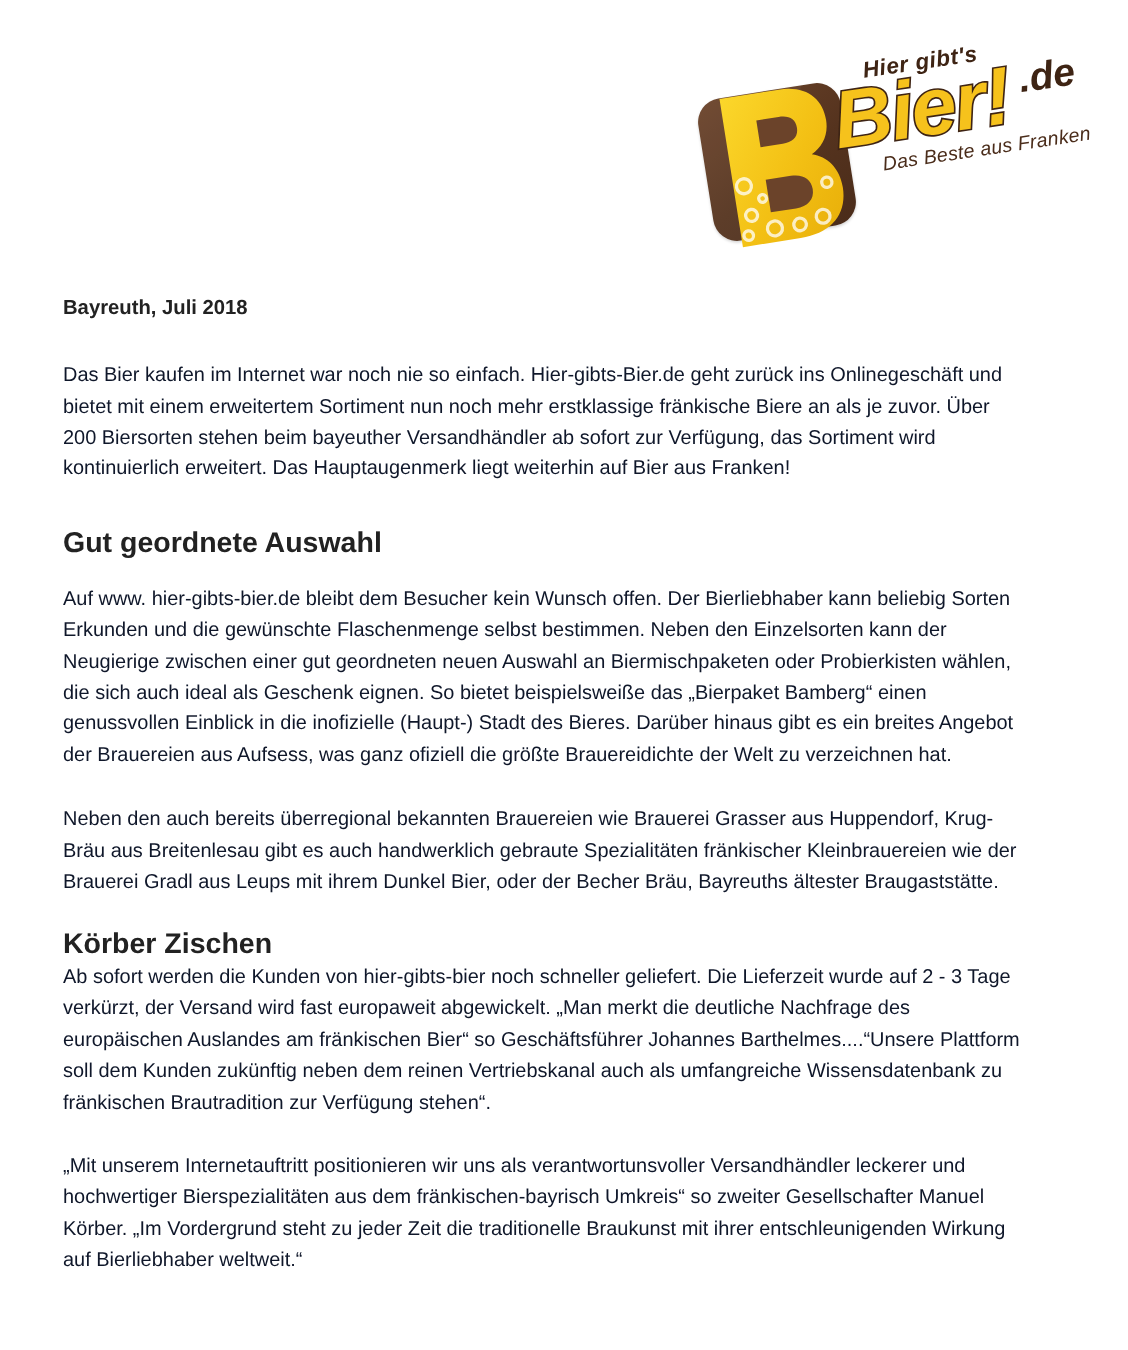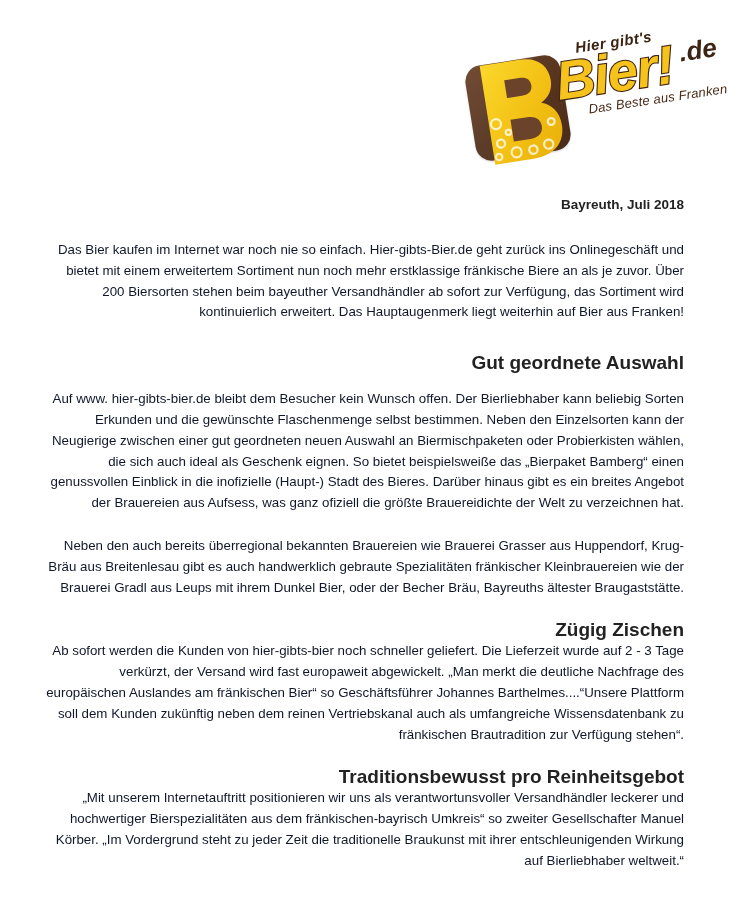--- a/index.html
+++ b/index.html
@@ -118,21 +118,20 @@
     letter-spacing: 0.2px;
     white-space: nowrap;
   }
 
   
   .doc {
     position: absolute;
     left: 42px;
     top: 196px;
     width: 642px;
-    text-align: right;
   }
 
   .dateline {
     font-size: 13.5px;
     font-weight: bold;
     line-height: 18px;
     margin: 0 0 26px 0;
     color: #222222;
   }
 
@@ -202,20 +201,19 @@
     <p class="dateline">Bayreuth, Juli 2018</p>
 
     <p class="para">Das Bier kaufen im Internet war noch nie so einfach. Hier-gibts-Bier.de geht zurück ins Onlinegeschäft und bietet mit einem erweitertem Sortiment nun noch mehr erstklassige fränkische Biere an als je zuvor. Über 200 Biersorten stehen beim bayeuther Versandhändler ab sofort zur Verfügung, das Sortiment wird kontinuierlich erweitert. Das Hauptaugenmerk liegt weiterhin auf Bier aus Franken!</p>
 
     <div class="gap-small"></div>
 
     <h2 class="section">Gut geordnete Auswahl</h2>
     <p class="para">Auf www. hier-gibts-bier.de bleibt dem Besucher kein Wunsch offen. Der Bierliebhaber kann beliebig Sorten Erkunden und die gewünschte Flaschenmenge selbst bestimmen. Neben den Einzelsorten kann der Neugierige zwischen einer gut geordneten neuen Auswahl an Biermischpaketen oder Probierkisten wählen, die sich auch ideal als Geschenk eignen. So bietet beispielsweiße das „Bierpaket Bamberg“ einen genussvollen Einblick in die inofizielle (Haupt-) Stadt des Bieres. Darüber hinaus gibt es ein breites Angebot der Brauereien aus Aufsess, was ganz ofiziell die größte Brauereidichte der Welt zu verzeichnen hat.</p>
     <p class="para">Neben den auch bereits überregional bekannten Brauereien wie Brauerei Grasser aus Huppendorf, Krug-Bräu aus Breitenlesau gibt es auch handwerklich gebraute Spezialitäten fränkischer Kleinbrauereien wie der Brauerei Gradl aus Leups mit ihrem Dunkel Bier, oder der Becher Bräu, Bayreuths ältester Braugaststätte.</p>
 
-    <h2 class="section attached">Zügig Zischen</h2>
+    <h2 class="section attached">Körber Zischen</h2>
     <p class="para">Ab sofort werden die Kunden von hier-gibts-bier noch schneller geliefert. Die Lieferzeit wurde auf 2 - 3 Tage verkürzt, der Versand wird fast europaweit abgewickelt. „Man merkt die deutliche Nachfrage des europäischen Auslandes am fränkischen Bier“ so Geschäftsführer Johannes Barthelmes....“Unsere Plattform soll dem Kunden zukünftig neben dem reinen Vertriebskanal auch als umfangreiche Wissensdatenbank zu fränkischen Brautradition zur Verfügung stehen“.</p>
 
-    <h2 class="section attached">Traditionsbewusst pro Reinheitsgebot</h2>
     <p class="para tight">„Mit unserem Internetauftritt positionieren wir uns als verantwortunsvoller Versandhändler leckerer und hochwertiger Bierspezialitäten aus dem fränkischen-bayrisch Umkreis“ so zweiter Gesellschafter Manuel Körber. „Im Vordergrund steht zu jeder Zeit die traditionelle Braukunst mit ihrer entschleunigenden Wirkung auf Bierliebhaber weltweit.“</p>
 
   </div>
 </div>
 
 </body></html>

